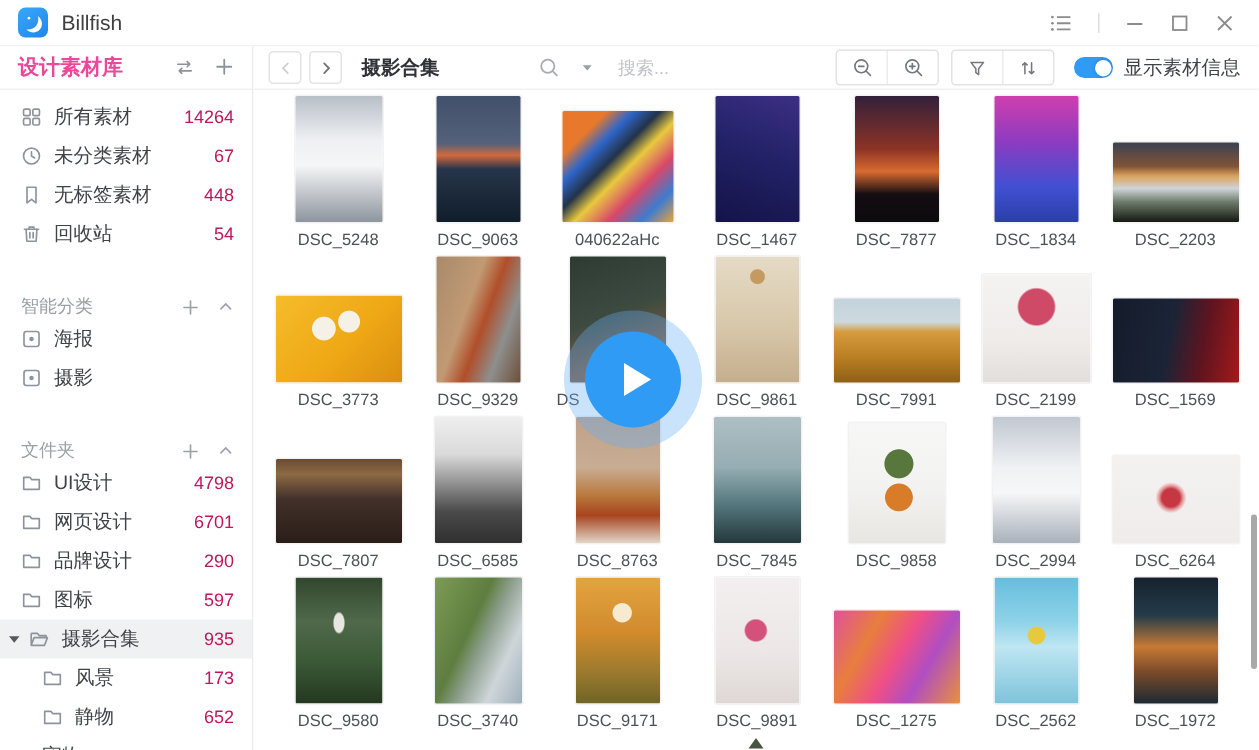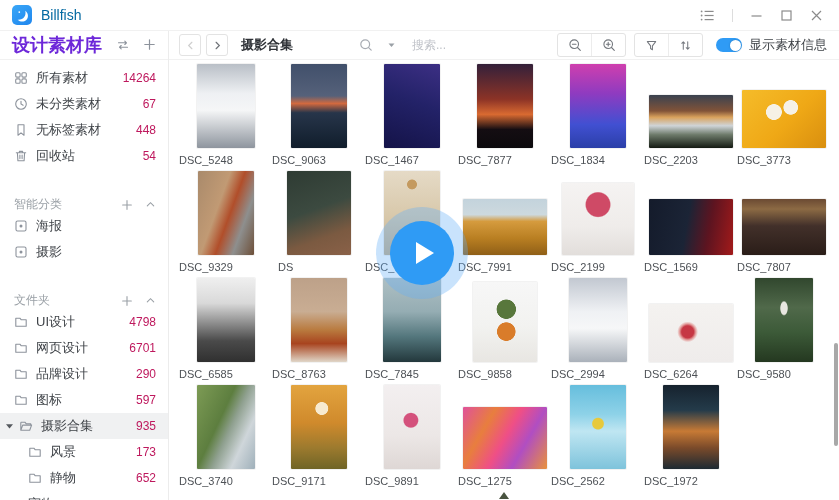--- a/index.html
+++ b/index.html
@@ -3,29 +3,29 @@
 <meta charset="utf-8">
 <style>
   html,body{margin:0;padding:0}
   body{width:839px;height:500px;overflow:hidden;background:#fff;color:#333;
        font-family:"Liberation Sans","DejaVu Sans",sans-serif;font-size:13px;-webkit-font-smoothing:antialiased}
   svg{display:block}
   
   .titlebar{height:30px;display:flex;align-items:center;border-bottom:1px solid #f1f1f1;background:#fff}
   .logo{width:20px;height:20px;border-radius:5px;background:linear-gradient(145deg,#3aa7f7,#1f86ee);
         margin:0 9px 0 12px;display:flex;align-items:center;justify-content:center}
-  .app-name{font-size:14px;color:#0369a1}
+  .app-name{font-size:14px;color:#404040}
   .win-icons{margin-left:auto;display:flex;align-items:center;gap:17px;padding-right:16px;color:#8b8b8b}
   .win-divider{width:1px;height:13px;background:#ddd}
   .win-icons .ic{cursor:pointer}
   
   .shell{display:flex;height:469px}
   .sidebar{width:168px;flex:none;border-right:1px solid #ececec;display:flex;flex-direction:column;background:#fff}
   .sb-head{height:28px;flex:none;display:flex;align-items:center;padding:0 12px;border-bottom:1px solid #f1f1f1}
-  .sb-title{font-weight:700;font-size:18px;color:#6d28d9}
+  .sb-title{font-weight:700;font-size:14px;color:#ec4899}
   .sb-head .ops{margin-left:auto;display:flex;gap:13px;color:#8d939c}
   .sb-list{padding-top:5px}
   .s-row{height:26px;display:flex;align-items:center;gap:8px;padding:0 12px 0 14px;cursor:default}
   .s-row .s-ic{flex:none;color:#8d939c}
   .s-label{flex:1;color:#3f4348;white-space:nowrap;overflow:hidden}
   .s-count{color:#be185d;font-size:12px}
   .s-row.sel{background:#f0f1f2}
   .caret{flex:none;color:#55595e;margin-right:-3px}
   .sec{height:24px;display:flex;align-items:center;padding:0 12px 0 14px;color:#9aa0a6;font-size:12px;margin-top:19px}
   .sec .ops{margin-left:auto;display:flex;gap:12px;color:#9aa0a6}
@@ -45,21 +45,21 @@
   .tg-btn + .tg-btn{border-left:1px solid #ececec}
   .grp1{margin-left:auto}
   .grp2{margin-left:8px}
   .toggle{width:26px;height:14px;border-radius:8px;position:relative;margin-left:13px;cursor:pointer}
   .toggle .knob{position:absolute;top:1.5px;right:1.5px;width:11px;height:11px;border-radius:50%;background:#fff;box-shadow:0 0 2px rgba(0,0,0,.25)}
   .toggle-label{color:#3f4348;margin-left:7px;font-size:13px}
   
   .grid{flex:1;padding:4px 0 0 10px;display:grid;grid-template-columns:repeat(7,93px);grid-auto-rows:107px;overflow:hidden}
   .cell{display:flex;flex-direction:column;align-items:center;justify-content:flex-end;padding-bottom:4px}
   .thumb{box-shadow:0 0 0 1px rgba(0,0,0,.05);border-radius:1px;cursor:pointer}
-  .clabel{margin-top:6px;height:13px;line-height:13px;font-size:11px;color:#4d5156;width:100%;white-space:nowrap}
+  .clabel{margin-top:6px;height:13px;line-height:13px;font-size:11px;color:#4d5156;width:100%;text-align:center;white-space:nowrap}
   .cell.partial .clabel{text-align:left;padding-left:12px}
   
   .play-halo{position:absolute;left:207px;top:176px;width:92px;height:92px;border-radius:50%;
              background:rgba(99,174,247,.35);z-index:5}
   .play-btn{position:absolute;left:14px;top:14px;width:64px;height:64px;border-radius:50%;background:#2f9bf5;
             display:flex;align-items:center;justify-content:center;cursor:pointer}
   .play-tri{width:0;height:0;border-top:11px solid transparent;border-bottom:11px solid transparent;
             border-left:18px solid #fff;margin-left:5px}
   .scroll-thumb{position:absolute;right:1px;top:312px;width:4px;height:103px;border-radius:2px;background:#a8a8a8;z-index:6;cursor:pointer}
   .peek{position:absolute;left:330px;bottom:1px;width:0;height:0;border-left:5px solid transparent;
@@ -362,20 +362,24 @@
     <div class="grid" id="asset-grid">
         <div class="cell">
           <div class="thumb" style="width: 58px; height: 84px; background: linear-gradient(rgb(185, 191, 199) 0%, rgb(238, 240, 243) 35%, rgb(245, 246, 247) 55%, rgb(142, 149, 158) 100%);"></div>
           <div class="clabel">DSC_5248</div>
         </div>
         <div class="cell">
           <div class="thumb" style="width: 56px; height: 84px; background: linear-gradient(rgb(65, 80, 107) 0%, rgb(85, 97, 122) 38%, rgb(210, 105, 63) 47%, rgb(39, 53, 74) 58%, rgb(16, 29, 43) 100%);"></div>
           <div class="clabel">DSC_9063</div>
         </div>
         <div class="cell">
+          <div class="thumb" style="width: 74px; height: 74px; background: linear-gradient(135deg, rgb(232, 121, 44) 0%, rgb(232, 121, 44) 20%, rgb(47, 102, 201) 32%, rgb(34, 50, 74) 44%, rgb(233, 201, 63) 55%, rgb(216, 72, 106) 70%, rgb(62, 123, 208) 85%, rgb(232, 162, 60) 100%);"></div>
+          <div class="clabel">040622aHc</div>
+        </div>
+        <div class="cell">
           <div class="thumb" style="width: 56px; height: 84px; background: linear-gradient(200deg, rgb(60, 47, 132) 0%, rgb(35, 34, 104) 45%, rgb(20, 19, 72) 100%);"></div>
           <div class="clabel">DSC_1467</div>
         </div>
         <div class="cell">
           <div class="thumb" style="width: 56px; height: 84px; background: linear-gradient(rgb(51, 32, 58) 0%, rgb(140, 51, 38) 42%, rgb(217, 106, 49) 60%, rgb(20, 13, 18) 78%, rgb(12, 10, 13) 100%);"></div>
           <div class="clabel">DSC_7877</div>
         </div>
         <div class="cell">
           <div class="thumb" style="width: 56px; height: 84px; background: linear-gradient(rgb(207, 63, 174) 0%, rgb(143, 59, 192) 35%, rgb(65, 80, 210) 72%, rgb(43, 63, 168) 100%);"></div>
           <div class="clabel">DSC_1834</div>

